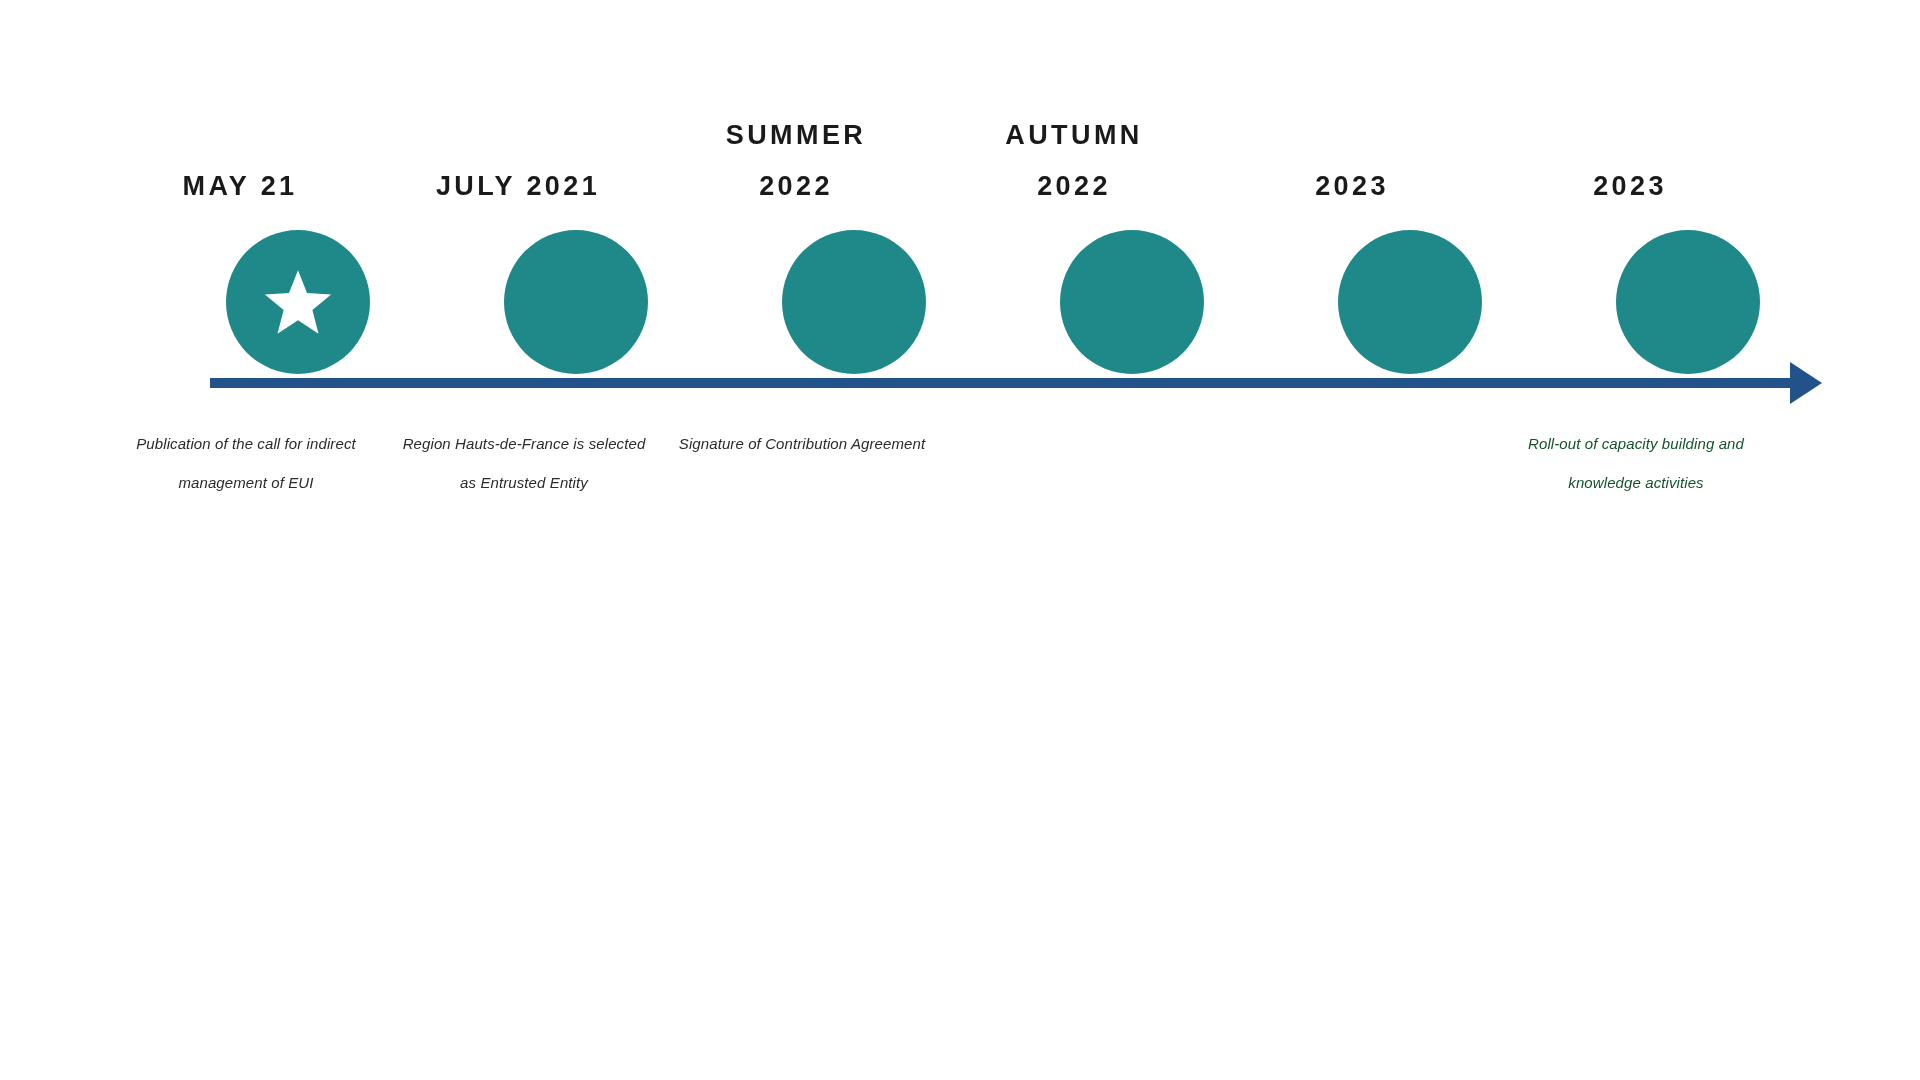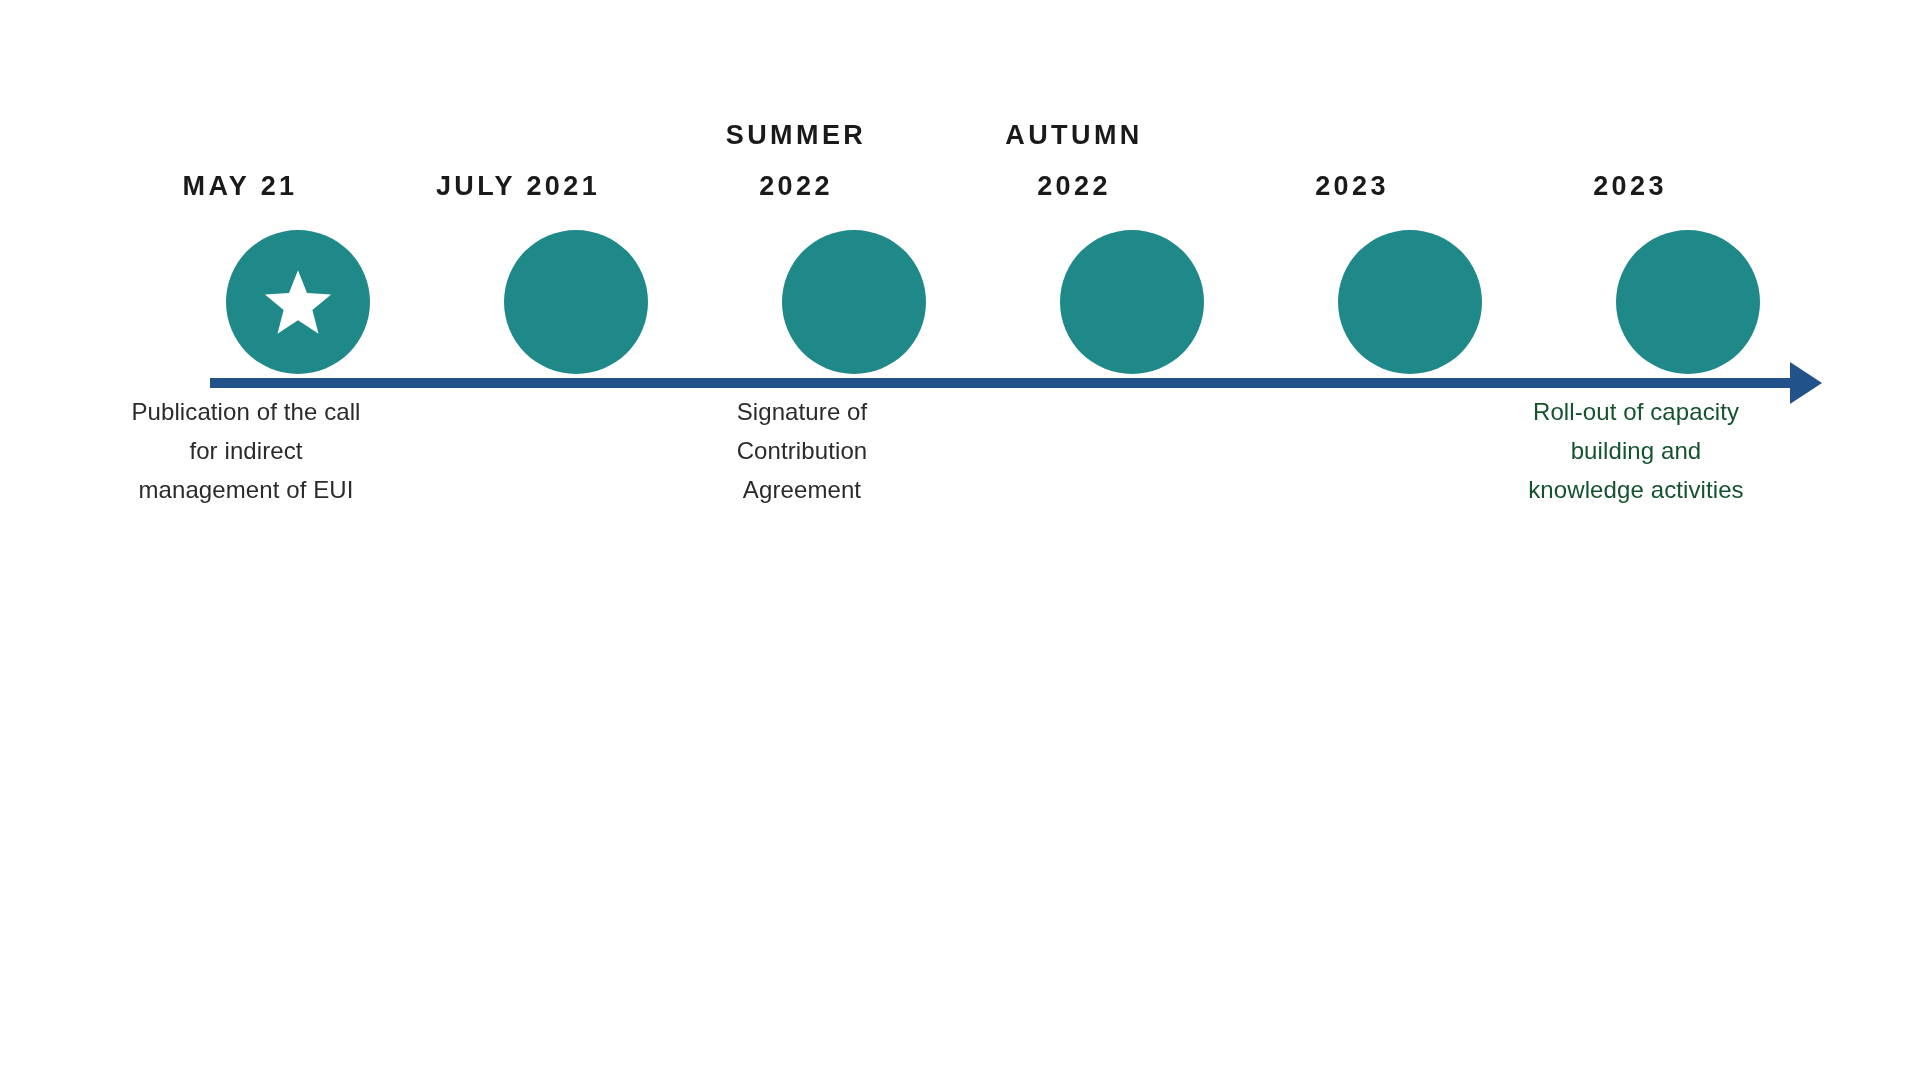--- a/index.html
+++ b/index.html
@@ -113,28 +113,29 @@
     justify-content: center;
   }
   .star-icon {
     width: 72px;
     height: 72px;
     display: block;
   }
 
   
   .ms-caption {
-    margin-top: 18px;
+    margin-top: 50px;
     width: 248px;
     color: #2B2B2B;
-    font-size: 24px;
+    font-size: 15px;
     font-weight: normal;
     line-height: 39px;
     text-align: center;
     letter-spacing: 0.1px;
+    font-style: italic;
   }
 </style>
 </head>
 <body style="background: rgb(255, 255, 255);">
 
 <div id="canvas" style="background: rgb(255, 255, 255);">
 
   <div class="timeline">
 
     <div class="axis-line" style="background: rgb(34, 82, 138);"></div>
@@ -156,20 +157,21 @@
         <div class="ms-caption" style="color: rgb(43, 43, 43);">Publication of the call for indirect management of EUI</div>
       </div>
 
       <div class="milestone">
         <div class="ms-head">
           <div class="ms-head-line" style="color: rgb(26, 26, 26);">JULY 2021</div>
         </div>
         <div class="ms-node">
           <div class="ms-circle" style="background: rgb(31, 136, 137);"></div>
         </div>
+        <div class="ms-caption" style="color: rgb(43, 43, 43);">Region Hauts-de-France is selected as Entrusted Entity</div>
       </div>
 
       <div class="milestone">
         <div class="ms-head">
           <div class="ms-head-line" style="color: rgb(26, 26, 26);">SUMMER</div>
           <div class="ms-head-line" style="color: rgb(26, 26, 26);">2022</div>
         </div>
         <div class="ms-node">
           <div class="ms-circle" style="background: rgb(31, 136, 137);"></div>
         </div>

